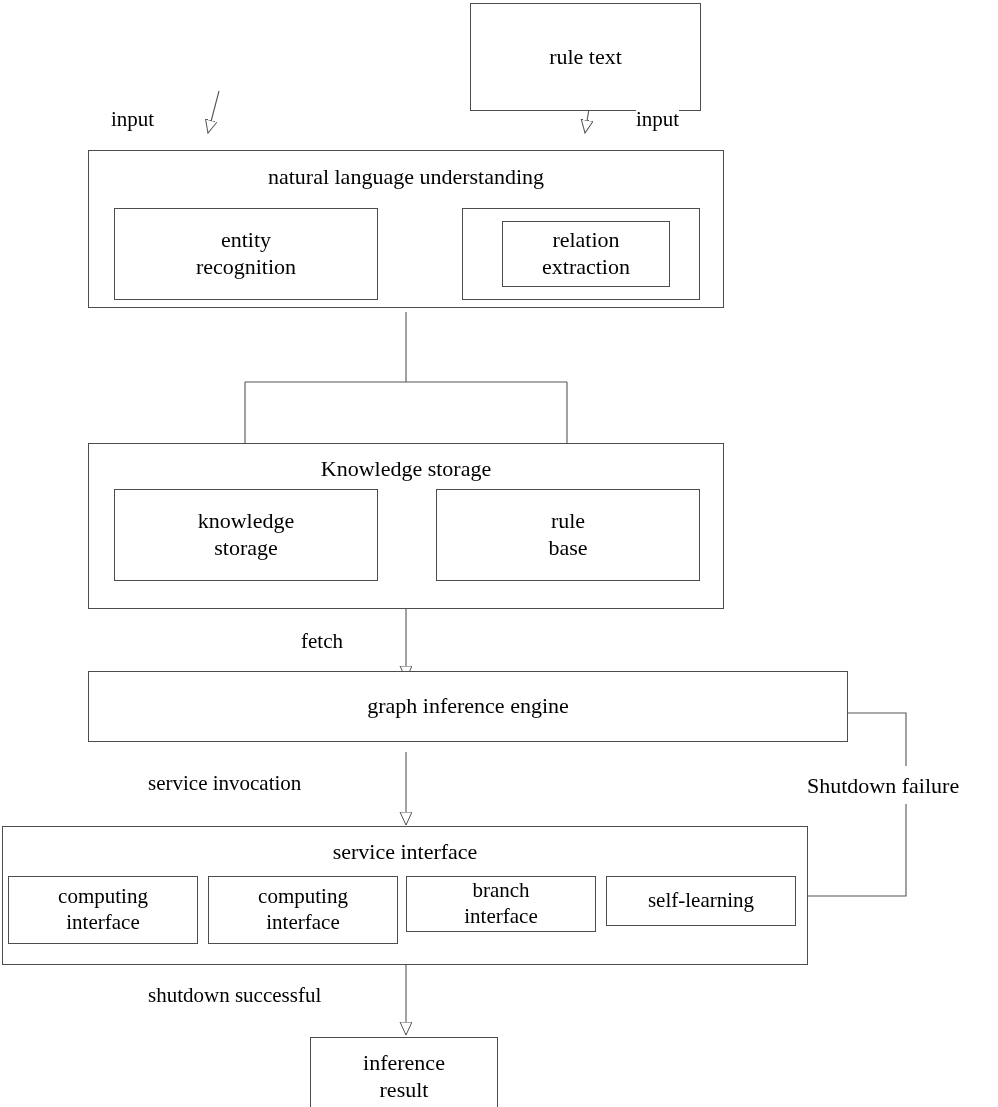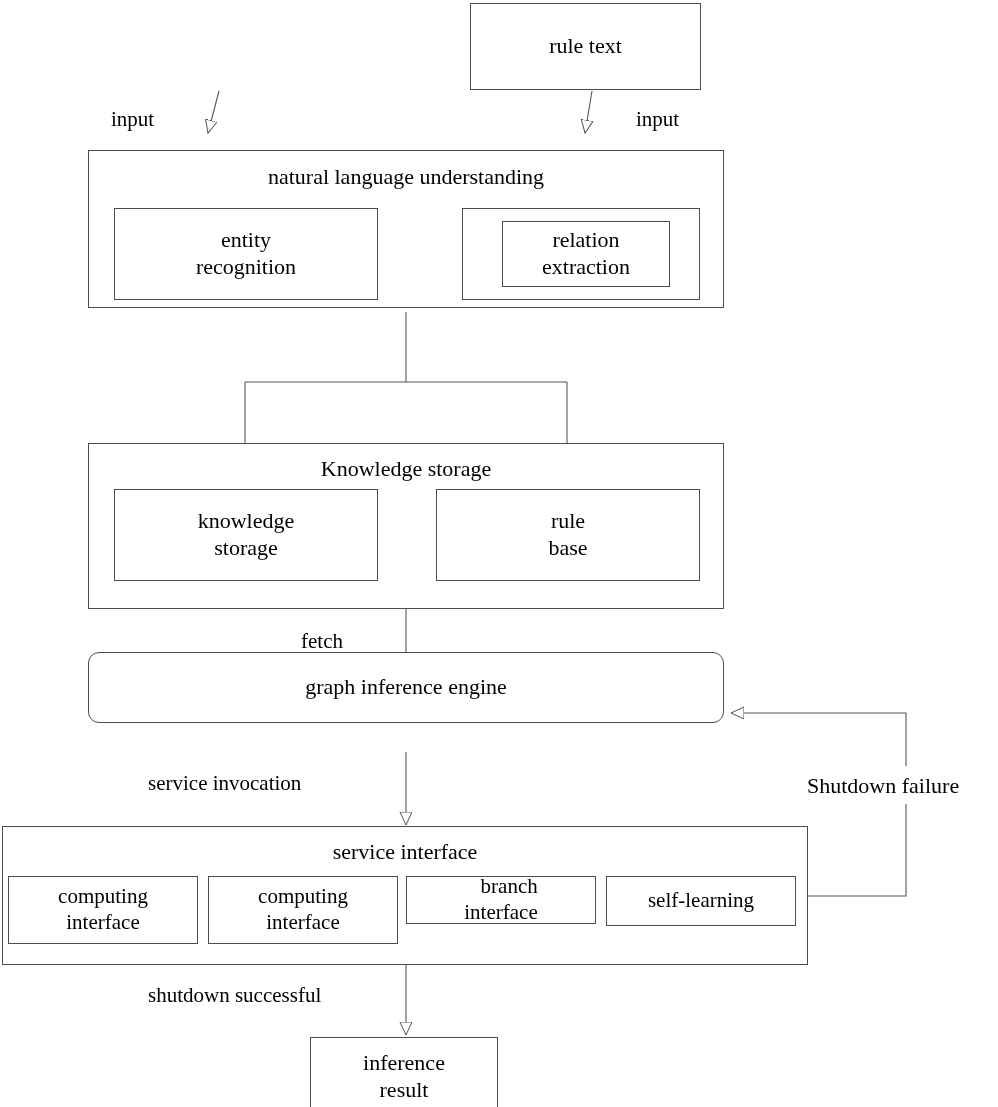--- a/index.html
+++ b/index.html
@@ -84,21 +84,21 @@
 
     <path d="M 406 752 L 406 825" fill="none" stroke="#555555" stroke-width="1.1" marker-end="url(#ah)"></path>
 
     <path d="M 406 965 L 406 1035" fill="none" stroke="#555555" stroke-width="1.1" marker-end="url(#ah)"></path>
 
     <path d="M 808 896 L 906 896 L 906 804" fill="none" stroke="#555555" stroke-width="1.1"></path>
     <path d="M 906 766 L 906 713 L 731 713" fill="none" stroke="#555555" stroke-width="1.1" marker-end="url(#ahl)"></path>
   </svg>
 
 
-  <div class="node f22" style="left:470px; top:3px; width:231px; height:87px;">
+  <div class="node f22" style="left:470px; top:3px; width:231px; height:108px;">
     <span>rule text</span>
   </div>
 
   <div class="edge-label f21" style="left:111px; top:109px;">input</div>
   <div class="edge-label f21" style="left:636px; top:109px;">input</div>
 
   <div class="node group" style="left:88px; top:150px; width:636px; height:158px;">
     <div class="group-title f22" style="top:13px;">natural language understanding</div>
 
     <div class="node f22" style="left:25px; top:57px; width:264px; height:92px;">
@@ -131,21 +131,21 @@
     <div class="node f22" style="left:347px; top:45px; width:264px; height:92px;">
       <span>
         <span>rule</span><br>
         <span>base</span>
       </span>
     </div>
   </div>
 
   <div class="edge-label f21" style="left:301px; top:631px;">fetch</div>
 
-  <div class="node f22" style="left:88px; top:652px; width:636px; height:71px;border-radius:11px;">
+  <div class="node f22" style="left:88px; top:671px; width:760px; height:71px;">
     <span>graph inference engine</span>
   </div>
 
   <div class="edge-label f21" style="left:148px; top:773px;">service invocation</div>
 
   <div class="edge-label f22" style="left:807px; top:775px;">Shutdown failure</div>
 
   <div class="node group" style="left:2px; top:826px; width:806px; height:139px;">
     <div class="group-title f22" style="top:12px;">service interface</div>
 
@@ -156,21 +156,21 @@
       </span>
     </div>
 
     <div class="node f21" style="left:205px; top:49px; width:190px; height:68px;">
       <span>
         <span>computing</span><br>
         <span>interface</span>
       </span>
     </div>
 
-    <div class="node f21" style="left:403px; top:49px; width:190px; height:48px;text-align:right;">
+    <div class="node f21" style="left:403px; top:49px; width:190px; height:56px;">
       <span>
         <span>branch</span><br>
         <span>interface</span>
       </span>
     </div>
 
     <div class="node f21" style="left:603px; top:49px; width:190px; height:50px;">
       <span>self-learning</span>
     </div>
   </div>

